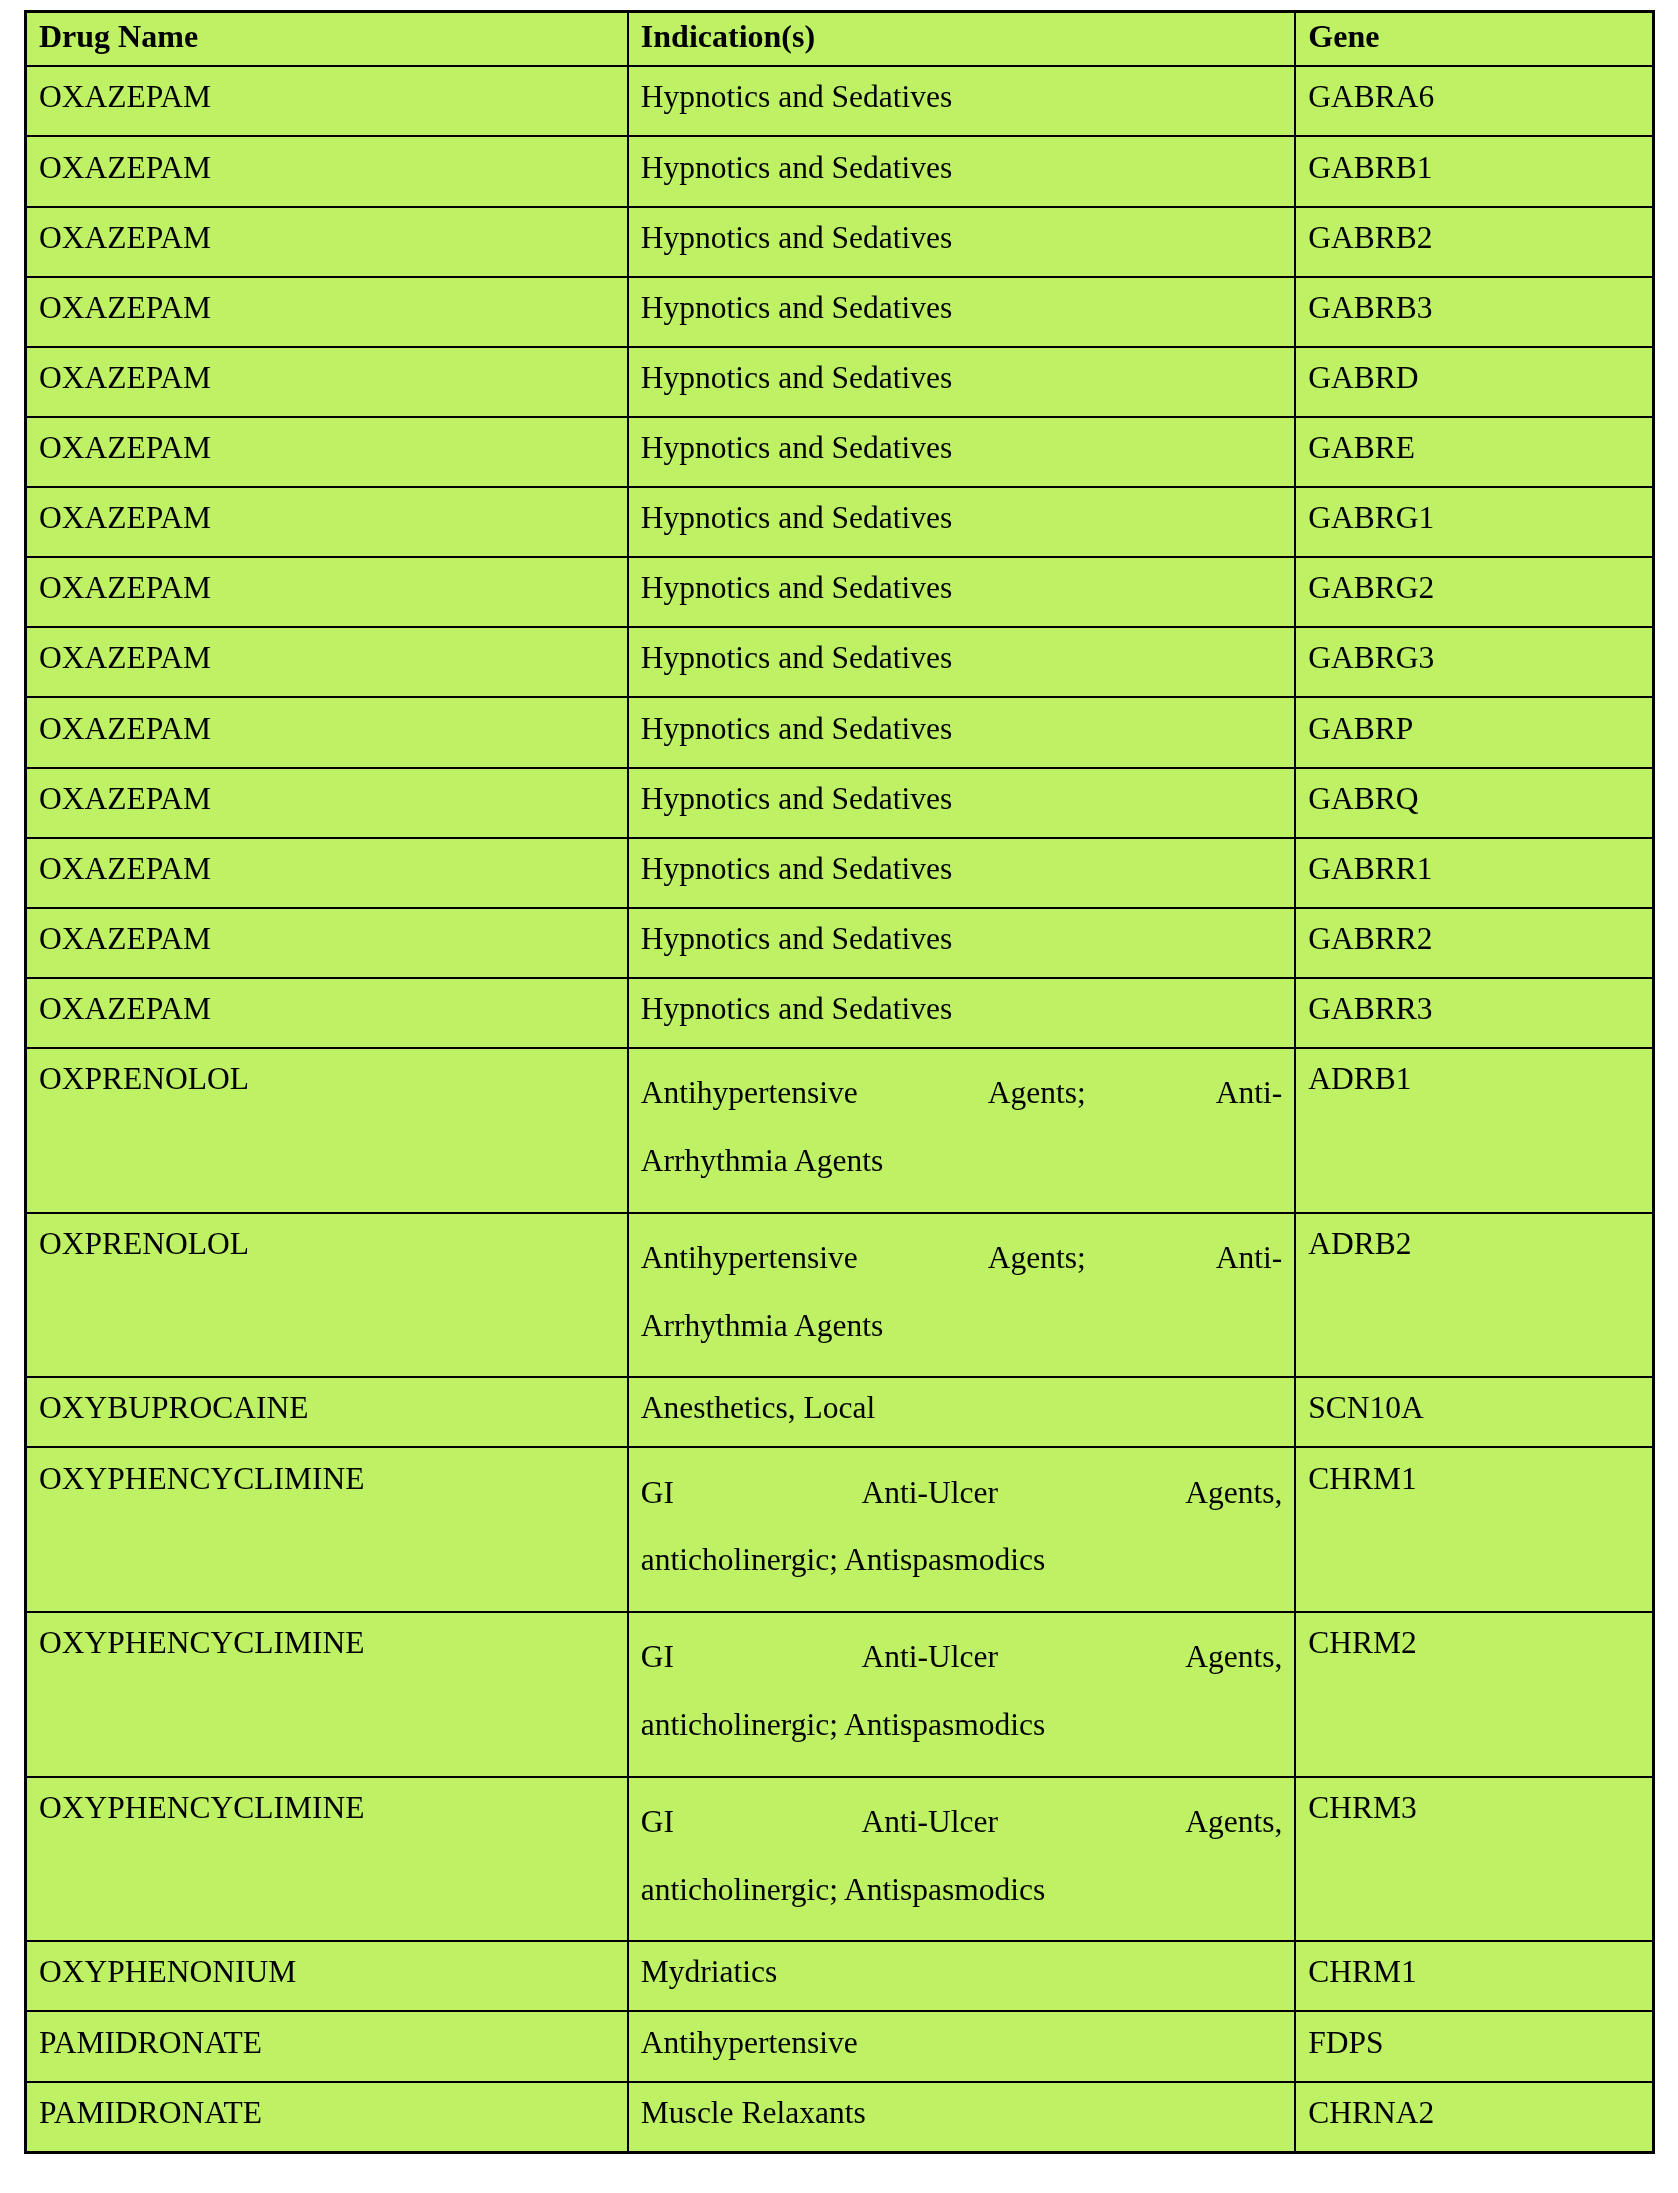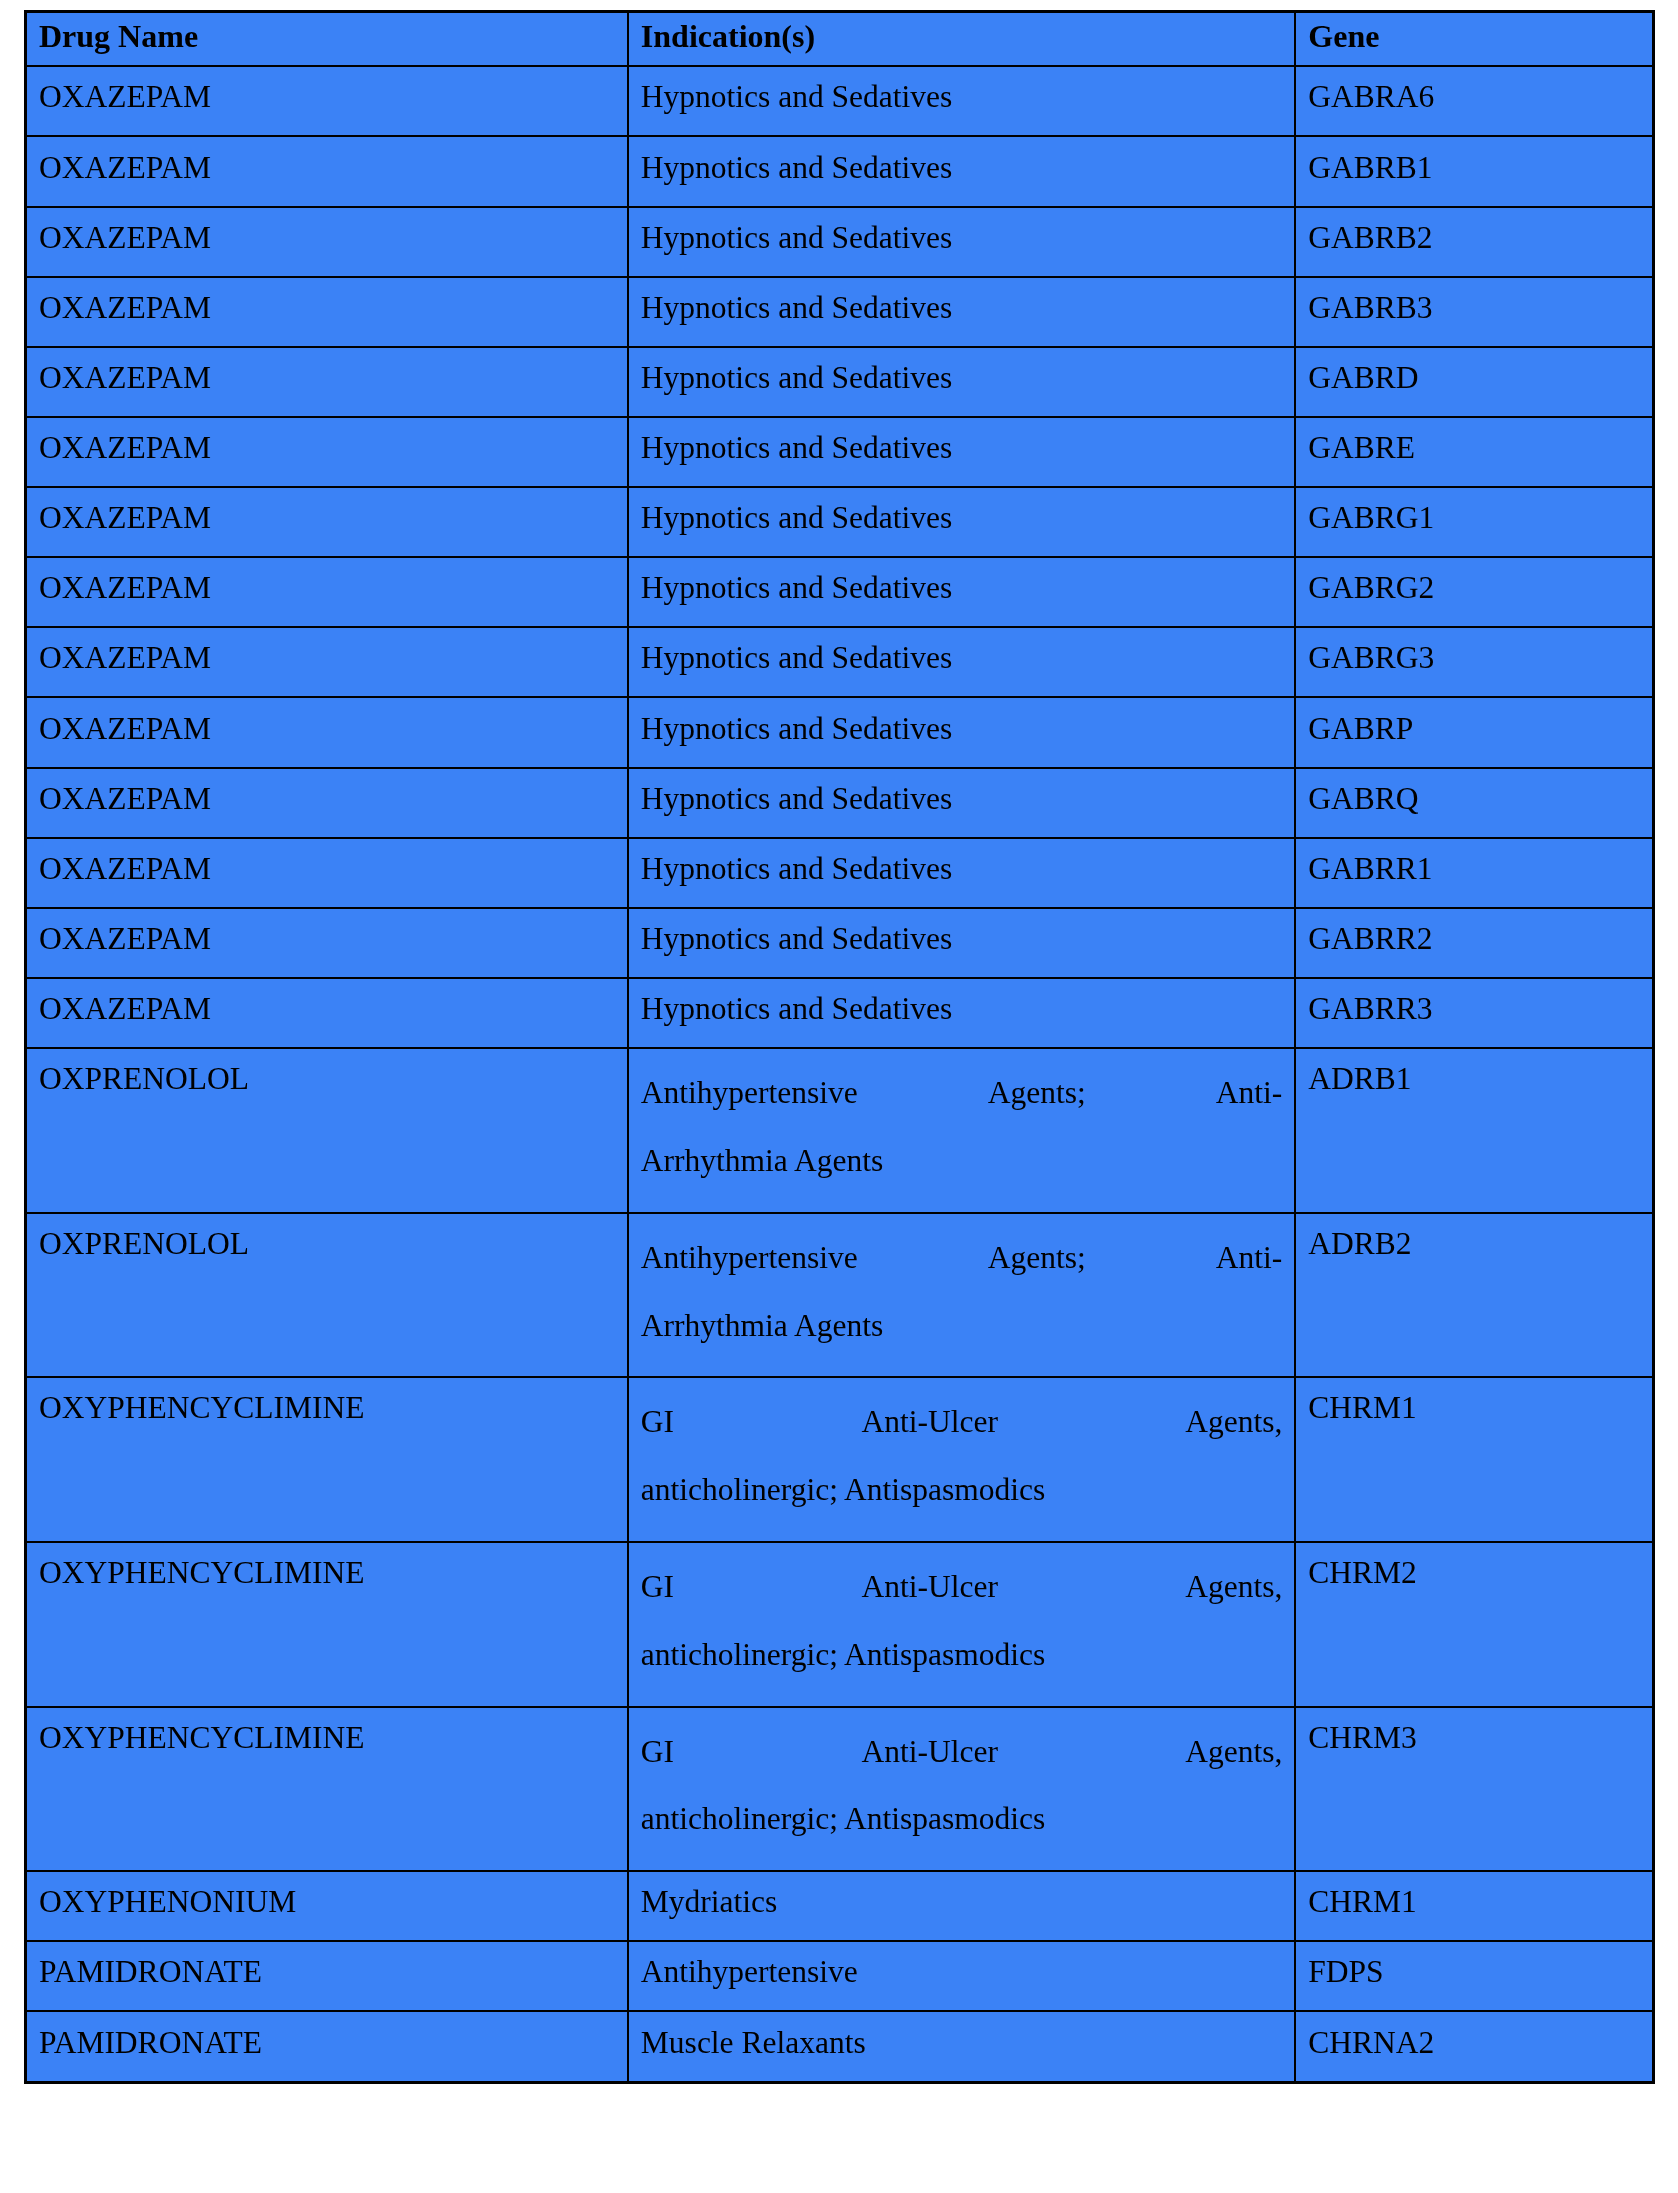--- a/index.html
+++ b/index.html
@@ -13,21 +13,21 @@
     box-sizing: border-box;
     padding: 10.2px 24px 24px 24px;
     font-family: "Liberation Serif", "DejaVu Serif", serif;
     color: #000000;
   }
   table.drug-table {
     border-collapse: collapse;
     width: 100%;
     table-layout: fixed;
     border: 3.4px solid #000000;
-    background: #3b82f6;
+    background: #bef264;
   }
   col.col-drug { width: 37%; }
   col.col-indication { width: 41%; }
   col.col-gene { width: 22%; }
   th, td {
     border: 2.6px solid #000000;
     vertical-align: top;
     text-align: left;
     overflow: hidden;
   }
@@ -194,20 +194,27 @@
 
   <tr>
     <td>OXPRENOLOL</td>
     <td class="multiline">
           <div class="line justified">Antihypertensive Agents; Anti-</div>
           <div class="line">Arrhythmia Agents</div>
         </td>
     <td>ADRB2</td>
   </tr>
 
+  <tr>
+    <td>OXYBUPROCAINE</td>
+    <td>
+          <div class="line">Anesthetics, Local</div>
+        </td>
+    <td>SCN10A</td>
+  </tr>
 
   <tr>
     <td>OXYPHENCYCLIMINE</td>
     <td class="multiline">
           <div class="line justified">GI Anti-Ulcer Agents,</div>
           <div class="line">anticholinergic; Antispasmodics</div>
         </td>
     <td>CHRM1</td>
   </tr>
 

